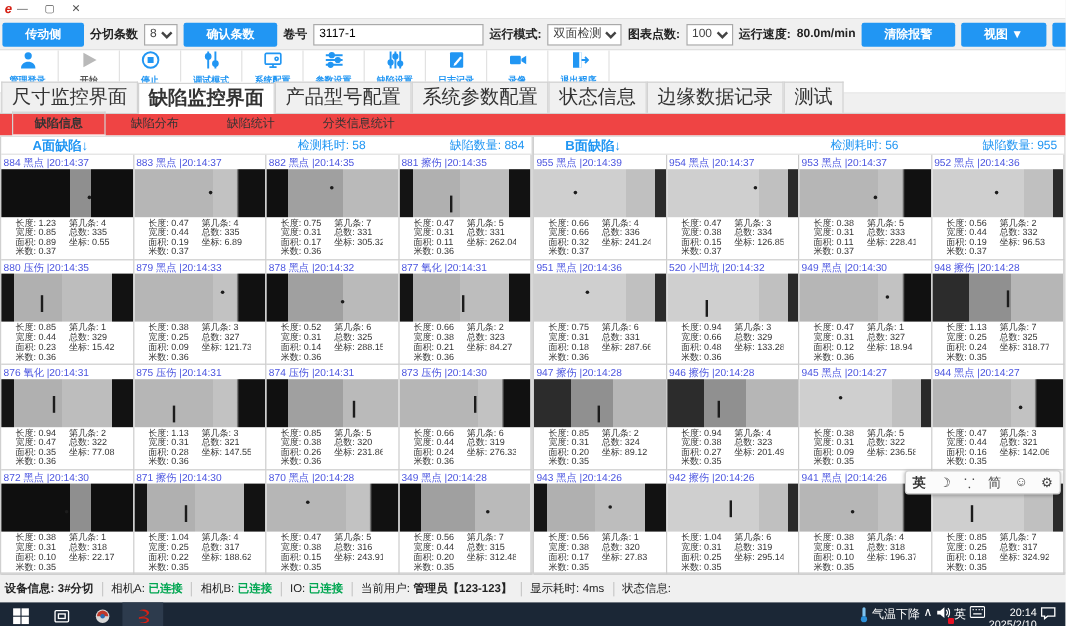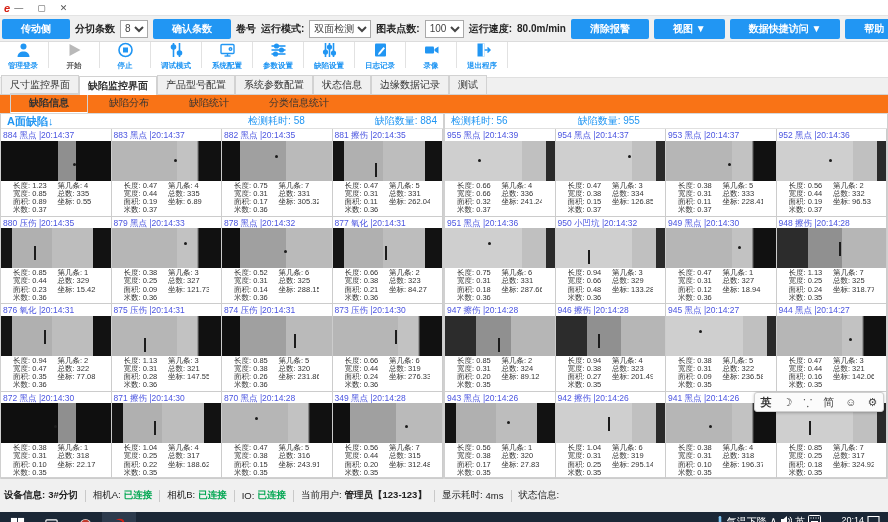--- a/index.html
+++ b/index.html
@@ -25,31 +25,31 @@
   
   .iconbar { height:36px; background:#fff; display:flex; align-items:flex-start; border-bottom:1px solid #e0e0e0; }
   .act { width:46px; display:flex; flex-direction:column; align-items:center; justify-content:center; gap:1px; cursor:pointer; }
   .act svg { width:17px; height:16px; }
   .act .alabel { font-size:7.5px; color:#2196f3; font-weight:bold; white-space:nowrap; }
   .act.disabled .alabel { color:#555; }
   .vsep { width:1px; height:26px; background:#e2e2e2; margin:0 2px; }
 
   
   .maintabs { height:17px; display:flex; background:#f0f0f0; border-bottom:1px solid #d2d2d2; padding-left:1px; align-items:flex-end; }
-  .mtab { font-size:10px; padding:2px 8px 2px; color:#333; border:1px solid #d2d2d2; border-bottom:none; background:#f0f0f0; cursor:pointer; white-space:nowrap; }
+  .mtab { font-size:16px; padding:2px 8px 2px; color:#333; border:1px solid #d2d2d2; border-bottom:none; background:#f0f0f0; cursor:pointer; white-space:nowrap; }
   .mtab.active { background:#fff; font-weight:bold; position:relative; top:1px; }
-  .subtabs { height:18px; display:flex; background:#f97316; align-items:flex-end; padding-left:10px; gap:2px; }
+  .subtabs { height:18px; display:flex; background:#ef4444; align-items:flex-end; padding-left:10px; gap:2px; }
   .stab { font-size:10px; padding:2px 18px; color:#333; cursor:pointer; border:1px solid transparent; }
   .stab.active { border:1px solid #d2d2d2; border-bottom:1px solid #fff; font-weight:bold; }
 
   
   .panels { display:flex; height:365px; background:#fff; border-top:1px solid #d8d8d8; }
   .panel { flex:1; display:flex; flex-direction:column; border:1px solid #d0d0d0; border-top:none; min-width:0; }
   .phead { height:15px; display:flex; align-items:center; padding:0 6px; border-bottom:1px solid #e0e0e0; }
-  .ptitle { color:#2196f3; font-weight:bold; font-size:11px; flex:1; }
+  .ptitle { color:#2196f3; font-weight:bold; font-size:11px; flex:1;margin-left:20px; }
   .pmetric { color:#2196f3; font-size:10px; white-space:nowrap; }
   .pmetric.mid { margin-right:70px; }
   .grid { flex:1; display:grid; grid-template-columns:repeat(4,1fr); grid-auto-rows:87.5px; }
   .cell { border-right:1px solid #cccccc; border-bottom:1px solid #cccccc; display:flex; flex-direction:column; overflow:hidden; cursor:pointer; }
   .clabel { height:12px; font-size:8.5px; color:#4b55e0; padding:1px 2px 0; white-space:nowrap; overflow:hidden; }
   .thumb { height:41px; position:relative; background:#9a9a9a; }
   .pat1 { background:linear-gradient(90deg,#0f0f0f 0 52%,#8f8f8f 52% 68%,#0f0f0f 68% 100%); }
   .pat2 { background:linear-gradient(90deg,#b6b6b6 0 60%,#c2c2c2 60% 78%,#111 80% 100%); }
   .pat3 { background:linear-gradient(90deg,#101010 0 16%,#a0a0a0 16% 58%,#bababa 58% 100%); }
   .pat4 { background:linear-gradient(90deg,#141414 0 10%,#b0b0b0 10% 46%,#bdbdbd 46% 84%,#121212 84% 100%); }
@@ -61,21 +61,21 @@
   .cinfo { flex:1; display:flex; font-size:7.5px; line-height:8.2px; color:#333; padding:1px 12px; }
   .cinfo .col { display:flex; flex-direction:column; white-space:nowrap; overflow:hidden; }
   .cinfo .col.l { width:52%; } .cinfo .col.r { width:48%; }
 
   
   .imebar { position:absolute; right:4px; top:392px; width:130px; height:20px; background:#fbfbfb; border:1px solid #cfcfcf; border-radius:3px; box-shadow:0 1px 3px rgba(0,0,0,.25); display:flex; align-items:center; justify-content:space-around; font-size:11px; color:#444; z-index:5; }
   .imebar span { cursor:pointer; }
   .ime-en { font-weight:bold; color:#333; }
 
   
-  .statusbar { height:34px; background:#f0f0f0; border-top:1px solid #d6d6d6; display:flex; align-items:center; font-size:9.5px; color:#222; gap:4px; padding:0 4px; }
+  .statusbar { height:24px; background:#f0f0f0; border-top:1px solid #d6d6d6; display:flex; align-items:center; font-size:9.5px; color:#222; gap:4px; padding:0 4px; }
   .sb-seg { display:flex; gap:3px; align-items:center; white-space:nowrap; }
   .sb-sep { width:1px; height:12px; background:#c9c9c9; margin:0 3px; }
   .sb-b { font-weight:bold; }
   .ok { color:#00a651; font-weight:bold; }
 
   
   .taskbar { height:26px; background:#1b2736; display:flex; align-items:center; color:#fff; }
   .tb-ico { width:34px; height:26px; display:flex; align-items:center; justify-content:center; cursor:pointer; }
   .tb-ico.active { background:#2d3b4d; box-shadow:inset 0 -2px 0 #76b9ed; }
   .tb-ico svg { width:15px; height:15px; }
@@ -96,20 +96,21 @@
     <span>✕</span>
   </div>
 </div>
 
 <div class="toolbar1">
   <button class="btn-blue">传动侧</button>
   <span class="tb-label">分切条数</span>
   <select class="tb-select sel-narrow"><option>8</option></select>
   <button class="btn-blue">确认条数</button>
   <span class="tb-label">卷号</span>
+  <input class="tb-input" value="3117-1" style="">
   <span class="tb-label">运行模式:</span>
   <select class="tb-select sel-mode"><option>双面检测</option></select>
   <span class="tb-label">图表点数:</span>
   <select class="tb-select sel-points"><option>100</option></select>
   <span class="tb-label">运行速度:</span>
   <span class="tb-label">80.0m/min</span>
   <button class="btn-blue">清除报警</button>
   <button class="btn-blue">视图 ▼</button>
   <button class="btn-blue">数据快捷访问 ▼</button>
   <button class="btn-blue">帮助 ▼</button>
@@ -553,20 +554,21 @@
         <span>第几条: 7</span>
         <span>总数: 315</span>
         <span>坐标: 312.48</span>
       </div>
     </div>
   </div>
 </div>
   </div>
   <div class="panel">
     <div class="phead">
+      <span class="ptitle">B面缺陷↓</span>
       <span class="pmetric mid"><span>检测耗时:</span> <span>56</span></span>
       <span class="pmetric"><span>缺陷数量:</span> <span>955</span></span>
     </div>
     <div class="grid">
   <div class="cell">
     <div class="clabel">955 黑点 |20:14:39</div>
     <div class="thumb pat5">
       <span class="mark dot" style="left: 30%; top: 45%;"></span>
     </div>
     <div class="cinfo">
@@ -658,21 +660,21 @@
       </div>
       <div class="col r">
         <span>第几条: 6</span>
         <span>总数: 331</span>
         <span>坐标: 287.66</span>
       </div>
     </div>
   </div>
 
   <div class="cell">
-    <div class="clabel">950 小凹坑 |20:14:32</div>
+    <div class="clabel">520 小凹坑 |20:14:32</div>
     <div class="thumb pat5">
       <span class="mark line" style="left: 30%; top: 55%;"></span>
     </div>
     <div class="cinfo">
       <div class="col l">
         <span>长度: 0.94</span>
         <span>宽度: 0.66</span>
         <span>面积: 0.48</span>
         <span>米数: 0.36</span>
       </div>

